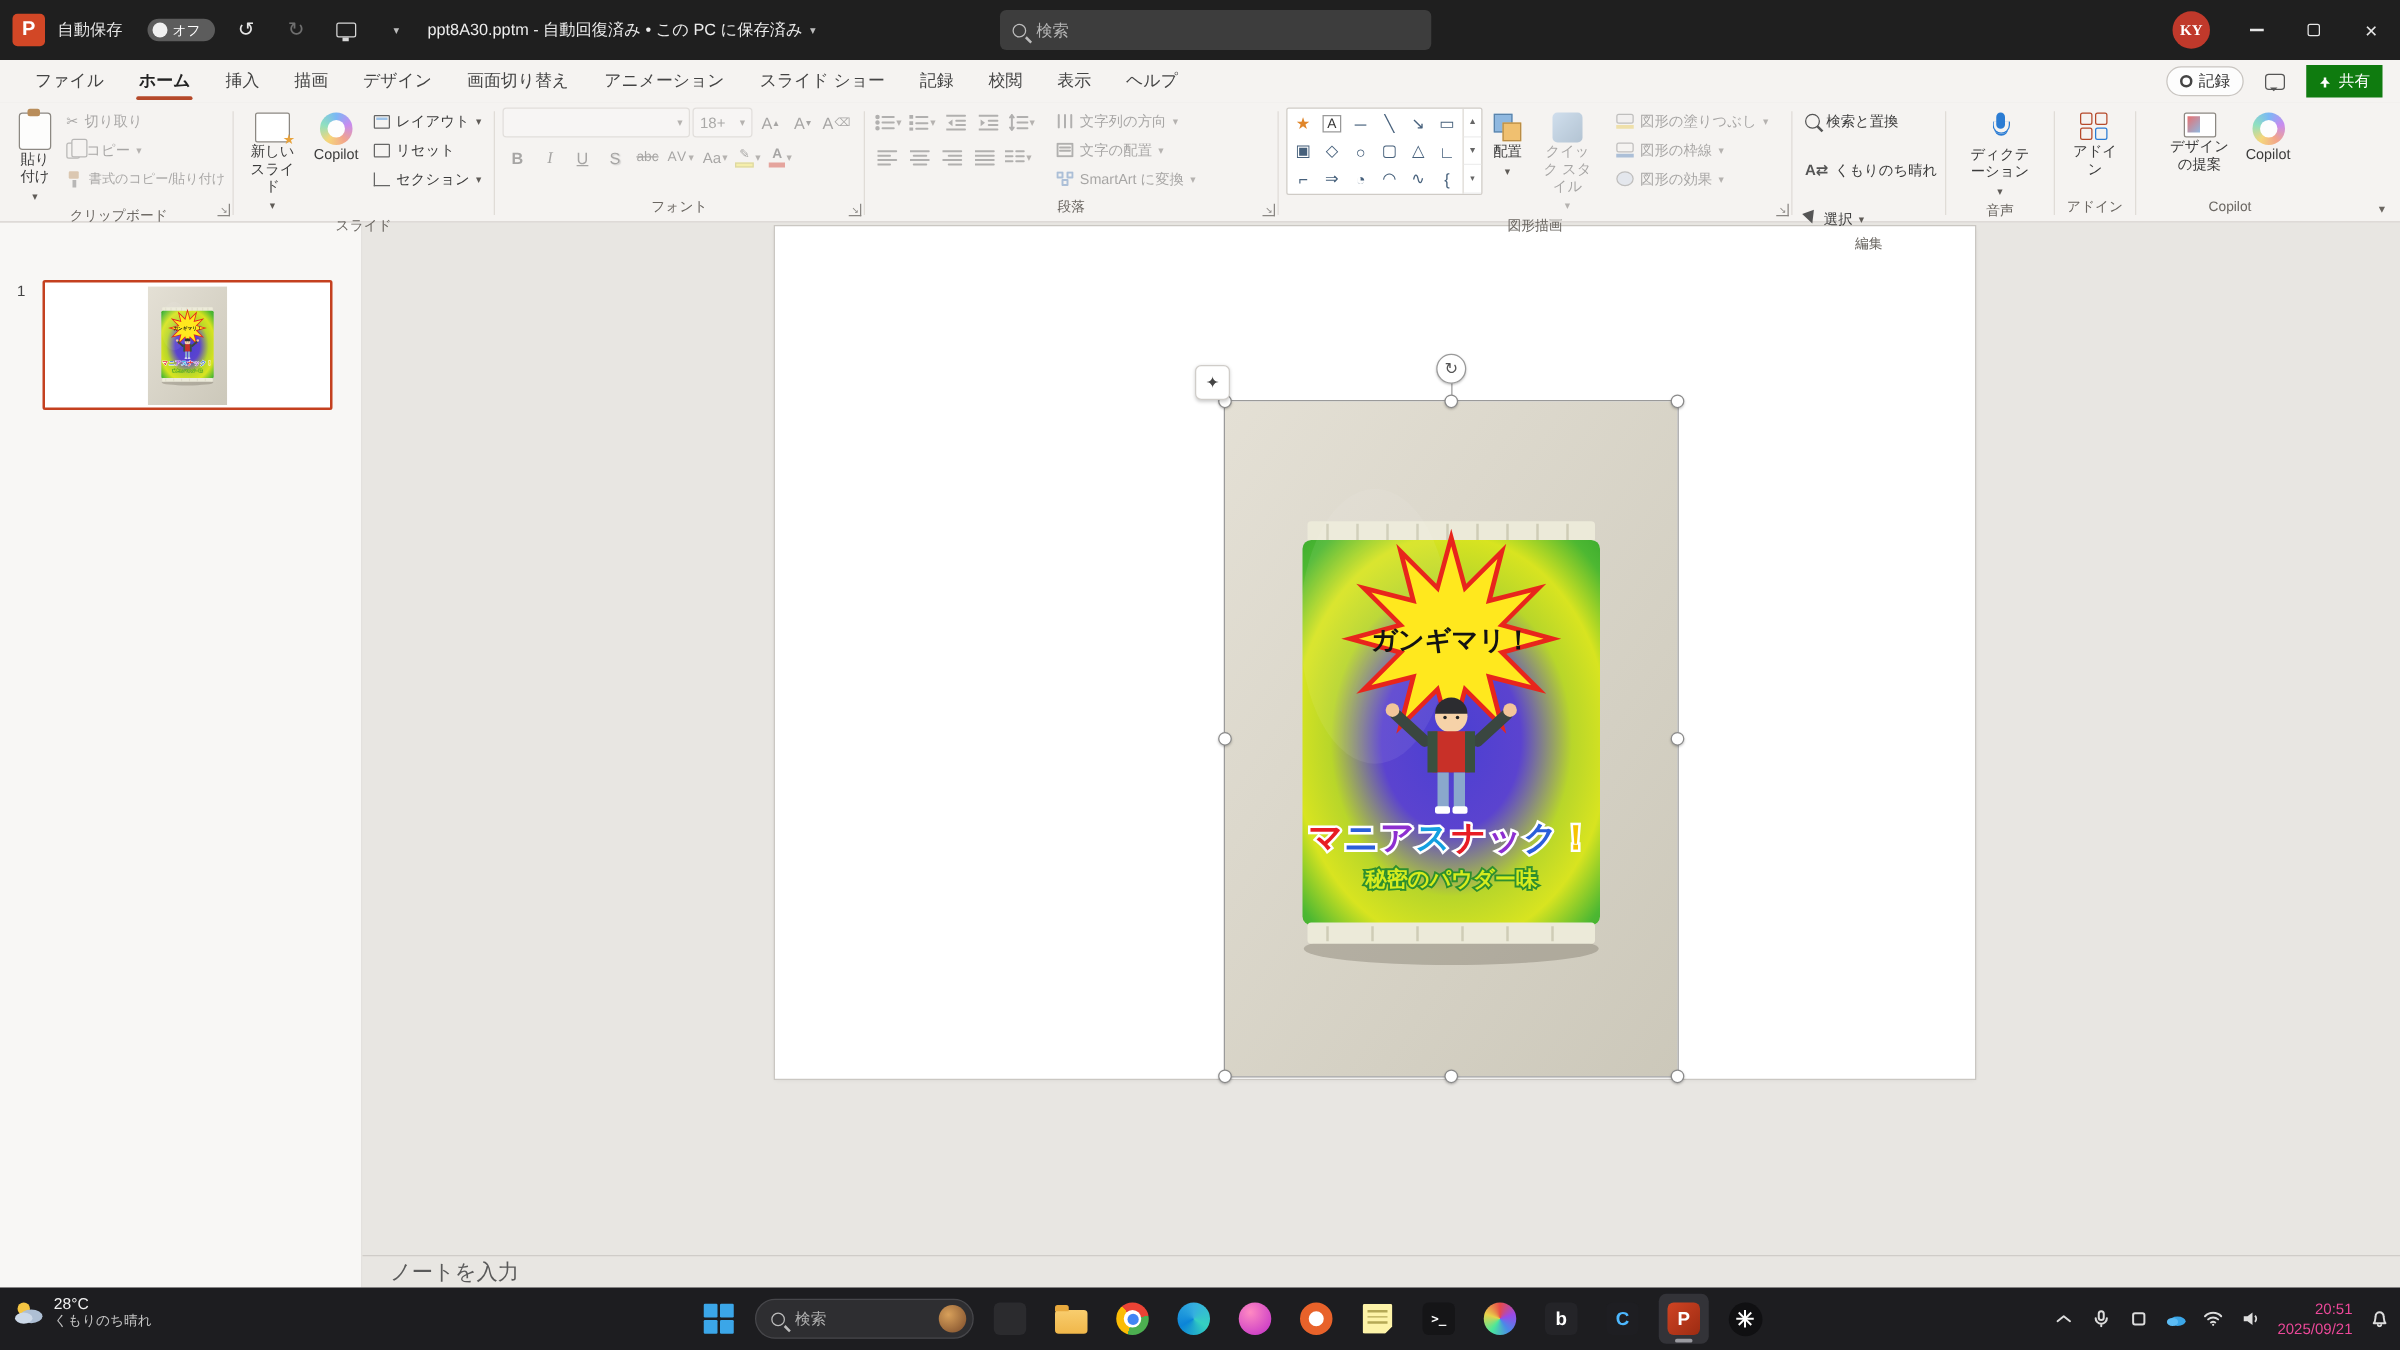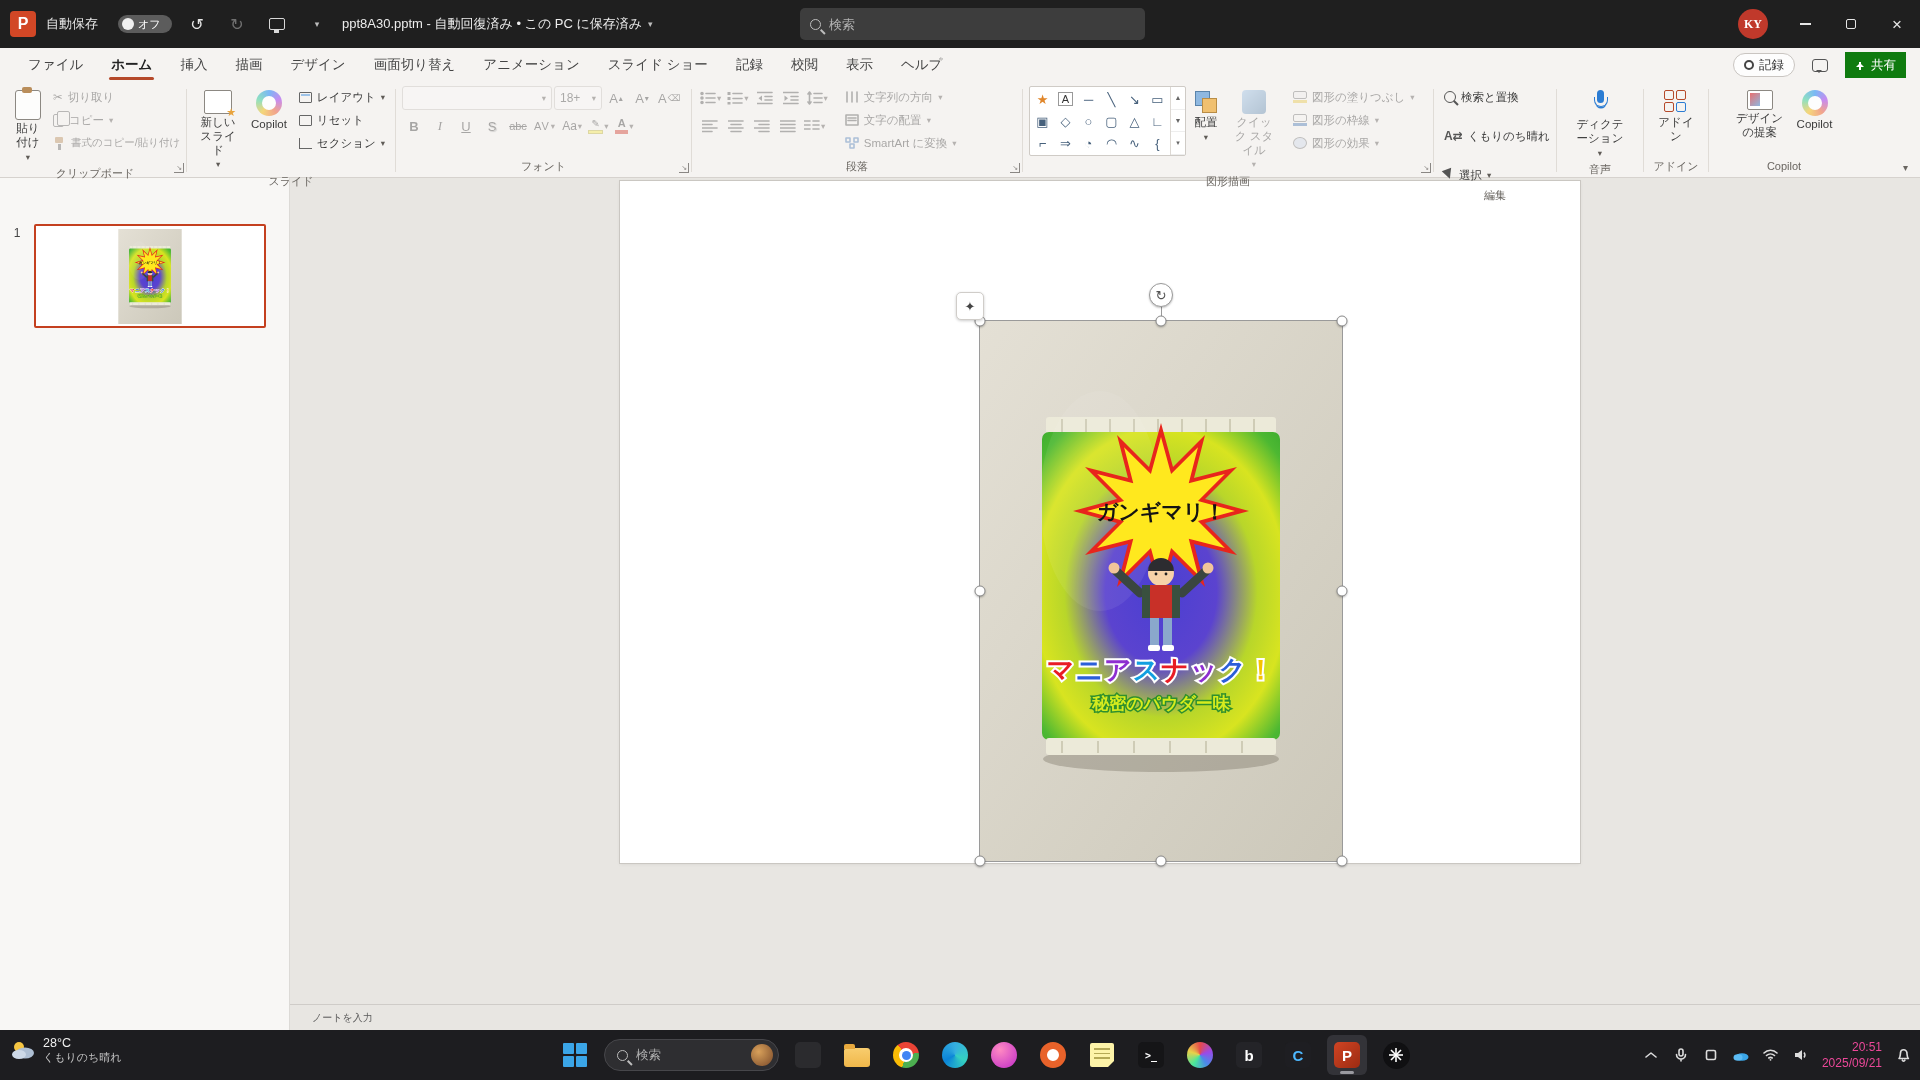--- a/index.html
+++ b/index.html
@@ -120,21 +120,21 @@
   .thumb-art { width:64px; height:95px; }
 
   .canvas { position:relative; flex:1; height:100%; background:#e8e6e2; }
   .slide { position:absolute; left:330px; top:3px; width:960px; height:682px; background:#fff; box-shadow:0 0 0 1px #cac7c2, 0 1px 4px rgba(0,0,0,.08); }
   .picture-wrap { position:absolute; left:360px; top:140px; width:362px; height:540px; outline:1px solid #9a9a9a; }
   .pic-art { display:block; width:362px; height:540px; }
   .handle { position:absolute; width:11px; height:11px; border-radius:50%; background:#fff; border:1px solid #8a8a8a; box-shadow:0 1px 2px rgba(0,0,0,.25); transform:translate(-50%,-50%); z-index:5; }
   .rotate-stem { position:absolute; left:50%; top:-24px; width:1px; height:24px; background:#9a9a9a; }
   .rotate-handle { position:absolute; left:50%; top:-38px; transform:translateX(-50%); width:24px; height:24px; border-radius:50%; background:#fff; border:1px solid #9a9a9a; box-shadow:0 1px 2px rgba(0,0,0,.25); display:flex; align-items:center; justify-content:center; font-size:13px; color:#555; z-index:6; }
   .smart-btn { position:absolute; left:336px; top:111px; width:28px; height:28px; background:#fff; border:1px solid #d0cdc9; border-radius:5px; box-shadow:0 1px 3px rgba(0,0,0,.2); display:flex; align-items:center; justify-content:center; color:#444; font-size:13px; z-index:7; }
-  .notes-bar { position:absolute; left:0; bottom:0; width:100%; height:26px; border-top:1px solid #cfccc8; display:flex; align-items:center; padding-left:22px; font-size:10px; color:#5a5a5a; background:#e8e6e2; }
+  .notes-bar { position:absolute; left:0; bottom:0; width:100%; height:26px; border-top:1px solid #cfccc8; display:flex; align-items:center; padding-left:22px; font-size:17px; color:#5a5a5a; background:#e8e6e2; }
 
   
   .taskbar { position:absolute; left:0; top:1030px; width:1920px; height:50px; background:#1d1d20; color:#e8e8e8; z-index:40; }
   .tb-weather { position:absolute; left:10px; top:5px; display:flex; align-items:center; gap:7px; }
   .w-temp { font-size:12.5px; color:#f0f0f0; line-height:1.3; }
   .w-desc { font-size:11px; color:#c4c4c4; line-height:1.2; }
   .tb-center { position:absolute; left:555px; top:5px; display:flex; align-items:center; gap:9px; }
   .ic-start { width:26px; height:26px; display:grid; grid-template-columns:11px 11px; grid-auto-rows:11px; gap:2px; padding:1px; }
   .ic-start span { background:#3ba6e8; border-radius:1px; }
   .tk-search { width:175px; height:32px; background:#2e2e31; border:1px solid #47474b; border-radius:16px; display:flex; align-items:center; gap:8px; padding:0 5px 0 12px; }

